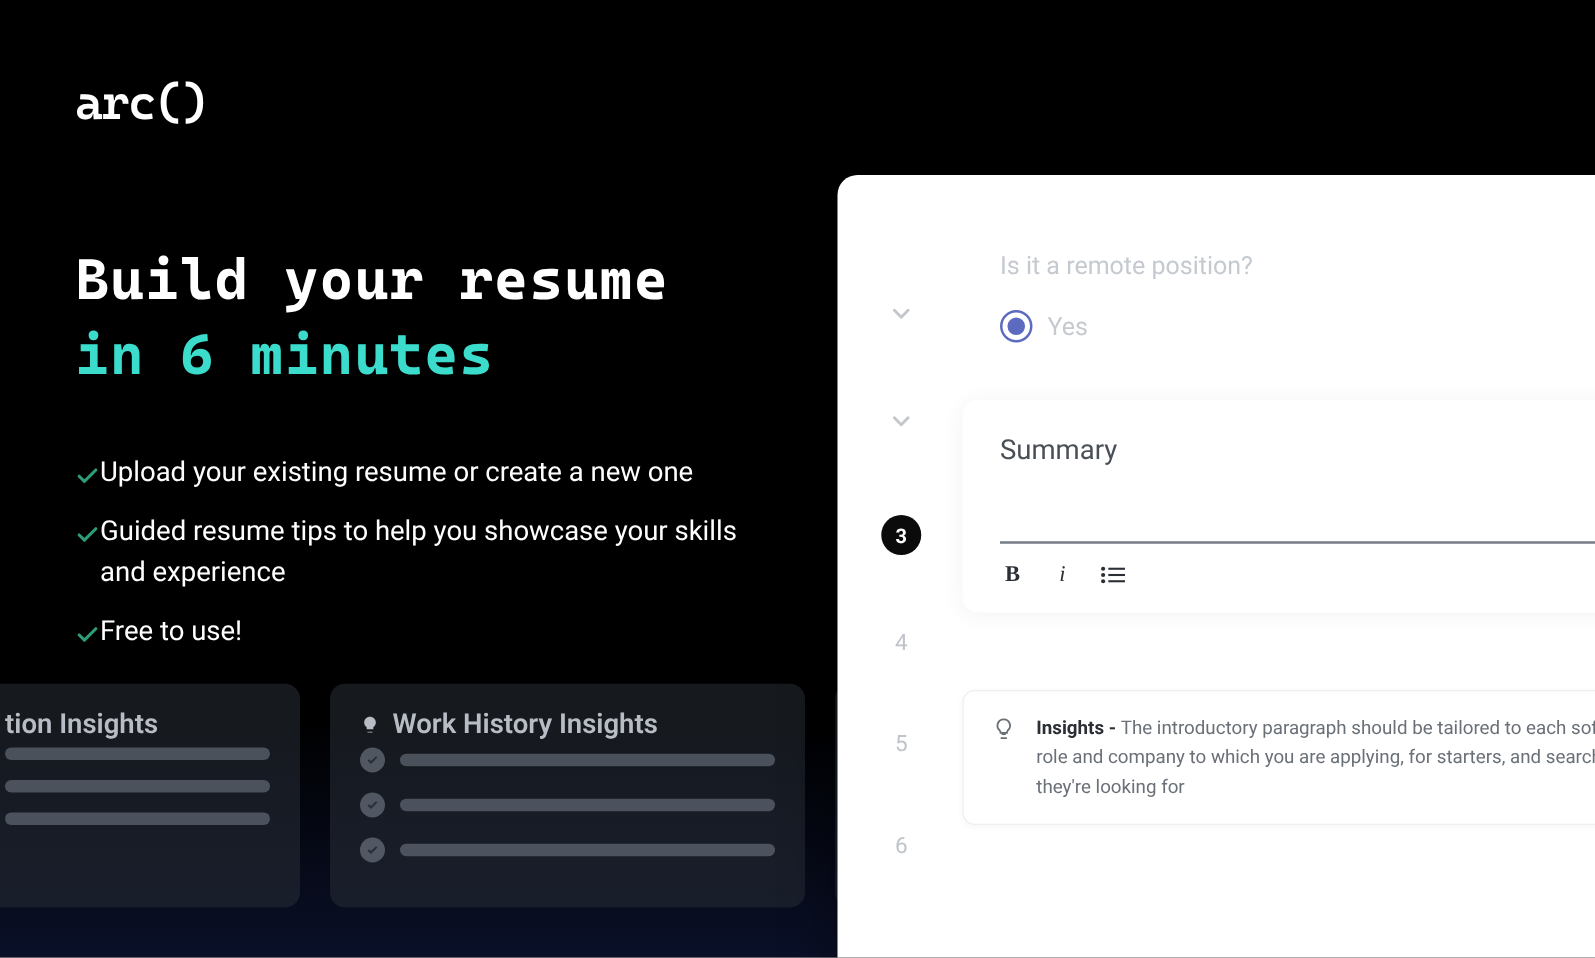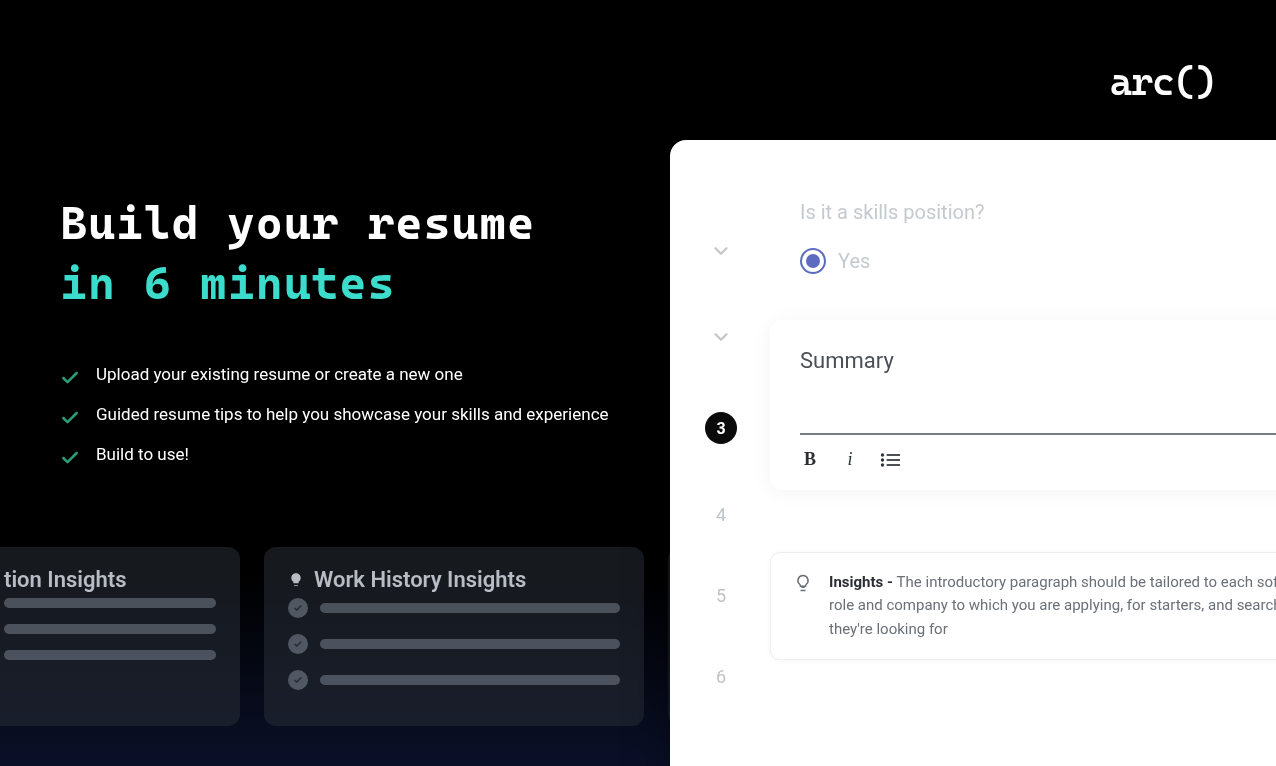--- a/index.html
+++ b/index.html
@@ -19,42 +19,40 @@
       background: linear-gradient(180deg, #000000 0%, #000000 75%, #0a1028 100%);
       padding: 60px 60px 0 60px;
     }
     .logo {
       font-family: "SF Mono", Monaco, "Cascadia Code", monospace;
       font-size: 38px;
       font-weight: 600;
       color: #fff;
       letter-spacing: -1px;
       margin-bottom: 90px;
-      text-align: right;
     }
     .headline {
       font-family: "SF Mono", Monaco, "Cascadia Code", "Roboto Mono", monospace;
       font-size: 46px;
       font-weight: 700;
       line-height: 1.3;
       margin-bottom: 48px;
       letter-spacing: 1px;
     }
     .headline .line1 { color: #fff; }
     .headline .line2 { color: #3bdccc; }
     .features {
       list-style: none;
       margin-bottom: 60px;
     }
     .features li {
       display: flex;
       align-items: flex-start;
-      gap: 16px;
       color: #fff;
-      font-size: 17px;
+      font-size: 22px;
       line-height: 1.5;
       margin-bottom: 14px;
       max-width: 560px;
     }
     .check-icon {
       flex-shrink: 0;
       width: 20px;
       height: 20px;
       margin-top: 6px;
     }
@@ -224,21 +222,21 @@
           </svg>
       </span>
       <span>Guided resume tips to help you showcase your skills and experience</span>
     </li>
     <li>
       <span class="check-icon">
         <svg viewBox="0 0 24 24" width="20" height="20" fill="none" stroke="#2d9d78" stroke-width="3" stroke-linecap="round" stroke-linejoin="round">
             <polyline points="20 6 9 17 4 12"></polyline>
           </svg>
       </span>
-      <span>Build to use!</span>
+      <span>Free to use!</span>
     </li>
   </ul>
 
   <div class="insight-cards">
     <div class="insight-card" style="width:260px;">
       <div class="insight-card-header">
         <span>tion Insights</span>
       </div>
       <div class="skel-row">
           <div class="skel-line"></div>
@@ -312,21 +310,21 @@
           <polyline points="6 9 12 15 18 9"></polyline>
         </svg>
     </span>
     <div class="step-number-active">3</div>
     <div class="step-number-muted">4</div>
     <div class="step-number-muted">5</div>
     <div class="step-number-muted">6</div>
   </div>
 
   <div class="remote-block">
-    <div class="remote-question">Is it a skills position?</div>
+    <div class="remote-question">Is it a remote position?</div>
     <div class="radio-row">
       <label class="radio-opt">
         <span class="radio-ring selected">
             <span class="radio-dot"></span>
           </span>
         <span>Yes</span>
       </label>
       <label class="radio-opt">
         <span class="radio-ring"></span>
         <span>No</span>

